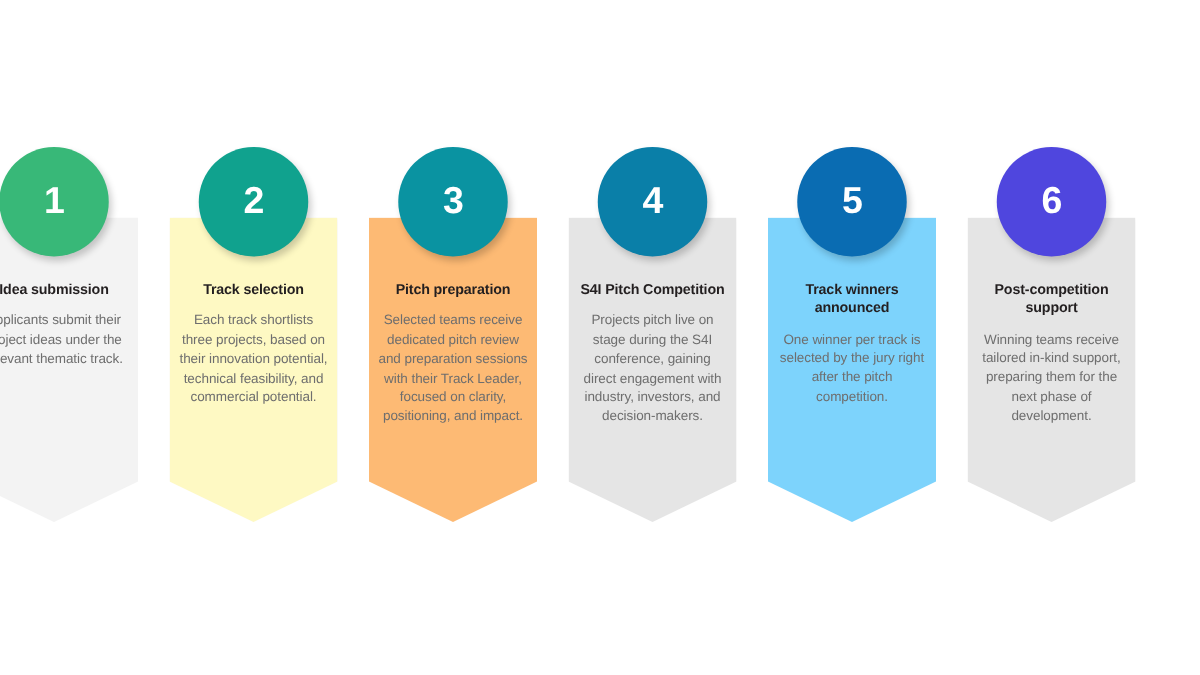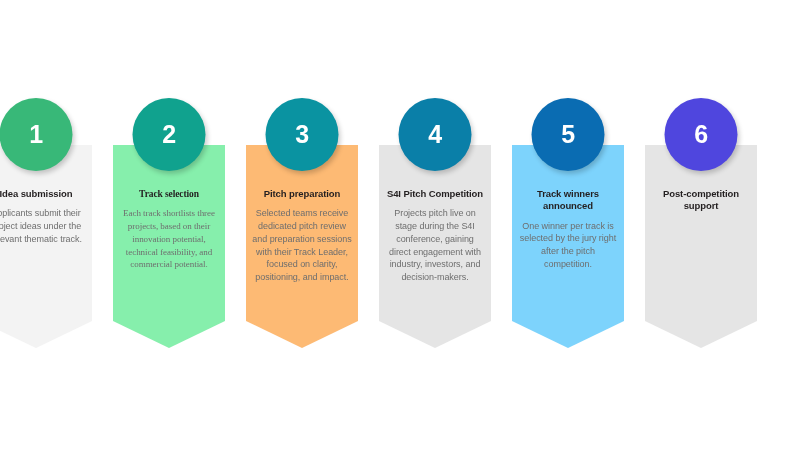--- a/index.html
+++ b/index.html
@@ -112,21 +112,21 @@
       <div class="step-card" style="background: rgb(243, 243, 243);">
         <div class="step-title" style="color: rgb(35, 31, 32);">Idea submission</div>
         <div class="step-desc" style="color: rgb(110, 110, 110);">Applicants submit their project ideas under the relevant thematic track.</div>
       </div>
     </div>
 
     <div class="step">
       <div class="step-badge" style="background-color: rgb(16, 162, 142);">
         <span class="step-number">2</span>
       </div>
-      <div class="step-card" style="background: #86efac; font-family: Liberation Serif, serif;">
+      <div class="step-card" style="background: #fef9c3;">
         <div class="step-title" style="color: rgb(35, 31, 32);">Track selection</div>
         <div class="step-desc" style="color: rgb(110, 110, 110);">Each track shortlists three projects, based on their innovation potential, technical feasibility, and commercial potential.</div>
       </div>
     </div>
 
     <div class="step">
       <div class="step-badge" style="background-color: rgb(10, 147, 161);">
         <span class="step-number">3</span>
       </div>
       <div class="step-card" style="background: #fdba74;">
@@ -154,17 +154,18 @@
         <div class="step-desc" style="color: rgb(110, 110, 110);">One winner per track is selected by the jury right after the pitch competition.</div>
       </div>
     </div>
 
     <div class="step">
       <div class="step-badge" style="background-color: rgb(79, 70, 222);">
         <span class="step-number">6</span>
       </div>
       <div class="step-card" style="background: #e5e5e5;">
         <div class="step-title" style="color: rgb(35, 31, 32);">Post-competition support</div>
+        <div class="step-desc" style="color: rgb(110, 110, 110);">Winning teams receive tailored in-kind support, preparing them for the next phase of development.</div>
       </div>
     </div>
 
   </div>
 </div>
 
 </body></html>

